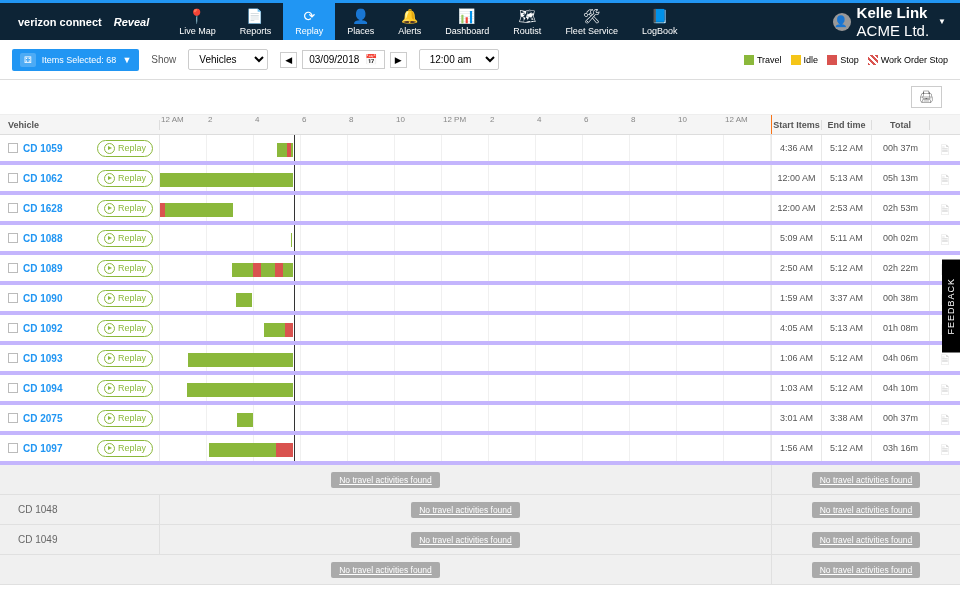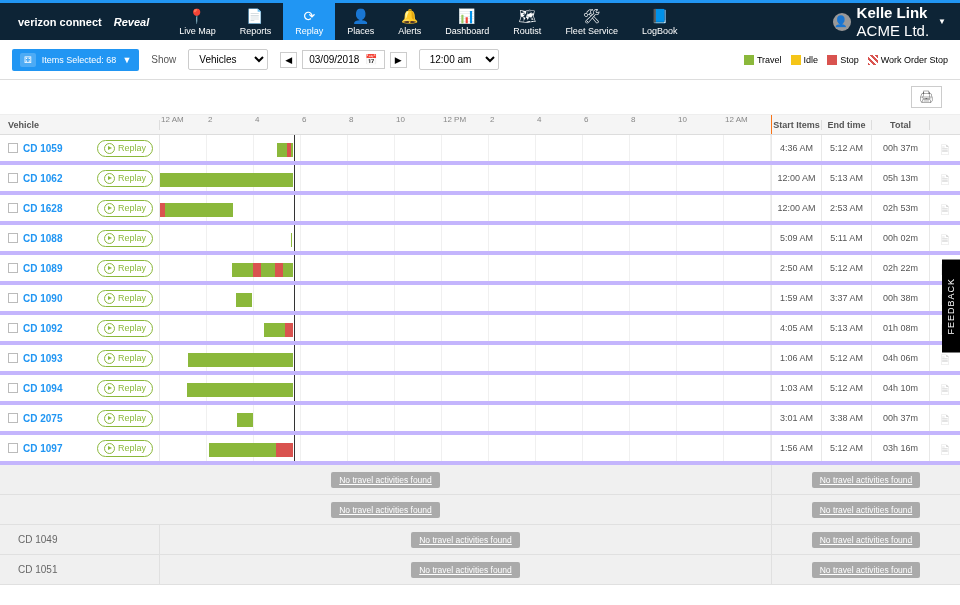--- a/index.html
+++ b/index.html
@@ -416,38 +416,38 @@
   </div>
       <div class="row-empty">
     <div class="timeline-e">
       <span class="no-data-pill">No travel activities found</span>
     </div>
     <div class="right-e">
       <span class="no-data-pill">No travel activities found</span>
     </div>
       </div>
       <div class="row-empty">
+    <div class="vehicle-cell-e">CD 1048</div>
     <div class="timeline-e">
       <span class="no-data-pill">No travel activities found</span>
     </div>
     <div class="right-e">
       <span class="no-data-pill">No travel activities found</span>
     </div>
       </div>
       <div class="row-empty">
     <div class="vehicle-cell-e">CD 1049</div>
     <div class="timeline-e">
       <span class="no-data-pill">No travel activities found</span>
     </div>
     <div class="right-e">
       <span class="no-data-pill">No travel activities found</span>
     </div>
       </div>
       <div class="row-empty">
-    <div class="vehicle-cell-e">CD 1051</div>
     <div class="timeline-e">
       <span class="no-data-pill">No travel activities found</span>
     </div>
     <div class="right-e">
       <span class="no-data-pill">No travel activities found</span>
     </div>
       </div>
     </div>
 </div>
 

